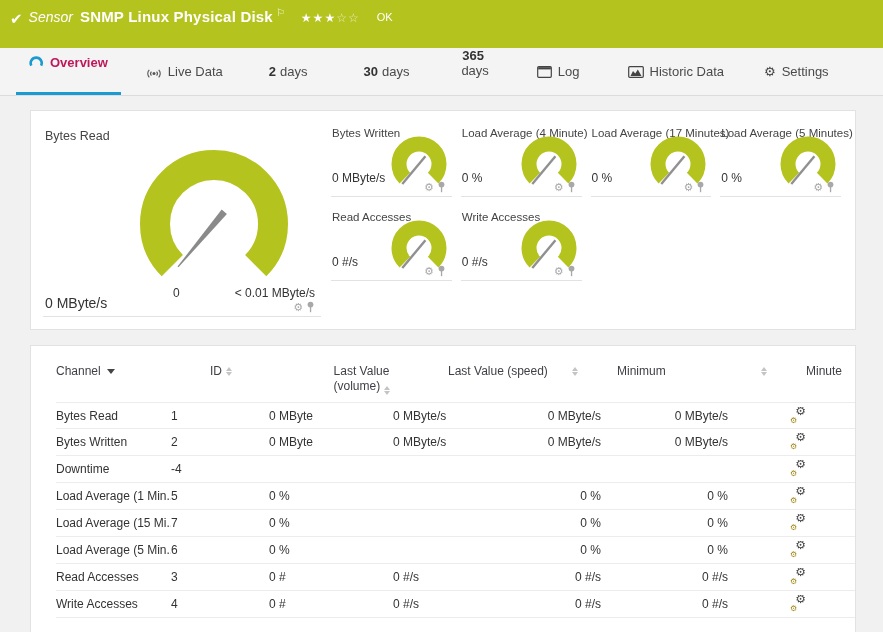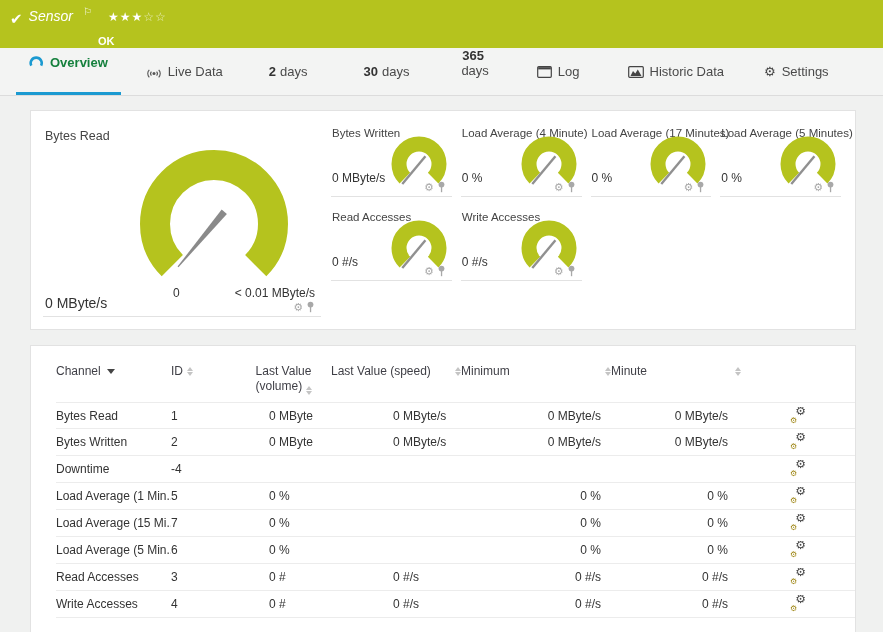--- a/index.html
+++ b/index.html
@@ -2,34 +2,34 @@
 <html><head>
 <meta charset="utf-8">
 <style>
   * { margin:0; padding:0; box-sizing:border-box; }
   html,body { width:883px; height:632px; overflow:hidden; }
   body { font-family:"Liberation Sans", sans-serif; background:#f0f1f0; color:#333; position:relative; }
 
   
   .topbar { height:48px; background:#b5c31e; display:flex; align-items:flex-start; padding:8px 10px 0 10px; }
   .check-ic { color:#fff; font-size:15px; font-weight:bold; margin:2px 6px 0 0; font-family:"DejaVu Sans",sans-serif; }
-  .titleblock { display:flex; flex-direction:column;text-align:center; }
+  .titleblock { display:flex; flex-direction:row; }
   .titleline { display:flex; align-items:baseline; color:#fff; }
   .kind { font-style:italic; font-size:14px; margin-right:7px; }
   .sensor-title { font-size:15px; font-weight:bold; letter-spacing:.2px; }
   .flag-ic { font-size:10px; color:#f2f5d8; margin-left:3px; position:relative; top:-6px; font-family:"DejaVu Sans",sans-serif; }
   .stars { margin-left:16px; font-size:12px; letter-spacing:1px; font-family:"DejaVu Sans",sans-serif; }
   .star { color:#ffffff; cursor:default; }
   .star.empty { color:#eef3cf; opacity:.85; }
-  .statusline { color:#fff; font-size:11px; font-weight:bold; margin:11px 0 0 17px; }
+  .statusline { color:#fff; font-size:11px; font-weight:normal; margin:3px 0 0 17px; }
 
   
   .tabbar { height:48px; display:flex; align-items:stretch; background:#f3f4f3; border-bottom:1px solid #dcdcdc; }
   .tab { display:flex; align-items:center; padding:0 13px; font-size:13px; color:#4a4a4a; cursor:pointer; position:relative; }
-  .tab.active { font-weight:bold; color:#15803d; border-bottom:3px solid #1b9ad1; padding-bottom:16px; }
+  .tab.active { font-weight:bold; color:#be185d; border-bottom:3px solid #1b9ad1; padding-bottom:16px; }
   .ticon { margin-right:6px; display:inline-flex; align-items:center; }
   .ticon svg { display:block; }
   .tnum { font-weight:bold; color:#333; margin-right:4px; }
   .gear-glyph { font-family:"DejaVu Sans",sans-serif; font-size:13px; color:#444; }
 
   
   .panel { background:#fff; border:1px solid #e2e2e2; margin:0 27px 0 30px; }
   .gauge-panel { margin-top:14px; height:220px; display:flex; padding:12px 14px 12px 12px; }
 
   
@@ -46,21 +46,21 @@
   
   .small-grid { flex:1; display:grid; grid-template-columns:repeat(4,1fr); grid-auto-rows:74px; column-gap:9px; row-gap:10px; align-content:start; }
   .small-cell { position:relative; border-bottom:1px solid #e2e2e2; }
   .small-title { position:absolute; top:4px; left:1px; font-size:11.5px; color:#444; white-space:nowrap; }
   .small-svg { position:absolute; right:2px; top:11px; }
   .small-value { position:absolute; left:1px; bottom:11px; font-size:12px; color:#333; }
 
   
   .table-panel { margin-top:15px; height:300px; padding:14px 0 0 25px; }
   .trow { display:grid; grid-template-columns:115px 65px 95px 130px 150px 130px 1fr; align-items:center; }
-  .thead { height:42px; font-size:12px; color:#3f3f46; align-items:start; padding-top:4px; }
+  .thead { height:42px; font-size:12px; color:#3f3f46; align-items:start; padding-top:4px;gap:39px; }
   .tbody-row { height:27px; border-bottom:1px solid #ececec; font-size:12px; color:#333; }
   .tbody-row:first-of-type { border-top:1px solid #ececec; }
   .cell { white-space:nowrap; overflow:hidden; }
   .hc { display:flex; align-items:center; gap:4px; }
   .hc.center { justify-content:space-between; text-align:center; }
   .h-multiline { text-align:center; line-height:1.25; }
   .c-vol { text-align:left; padding-left:33px; }
   .c-speed { text-align:left; padding-left:62px; }
   .c-min { text-align:right; padding-right:10px; }
   .c-max { text-align:right; padding-right:13px; }
@@ -75,20 +75,21 @@
   .edit-icon .g-small { position:absolute; left:0; bottom:-3px; font-size:8px; color:#a08818; font-family:"DejaVu Sans",sans-serif; }
 </style>
 </head>
 <body>
 
 <div class="topbar">
   <span class="check-ic">✔</span>
   <div class="titleblock">
     <div class="titleline">
       <span class="kind">Sensor</span>
+      <span class="sensor-title">SNMP Linux Physical Disk</span>
       <span class="flag-ic">⚐</span>
       <span class="stars"><span class="star">★</span><span class="star">★</span><span class="star">★</span><span class="star empty">☆</span><span class="star empty">☆</span></span>
     </div>
     <div class="statusline">OK</div>
   </div>
 </div>
 
 <div class="tabbar">
     <div class="tab active" style="margin-left: 16px;">
       <span class="ticon">

